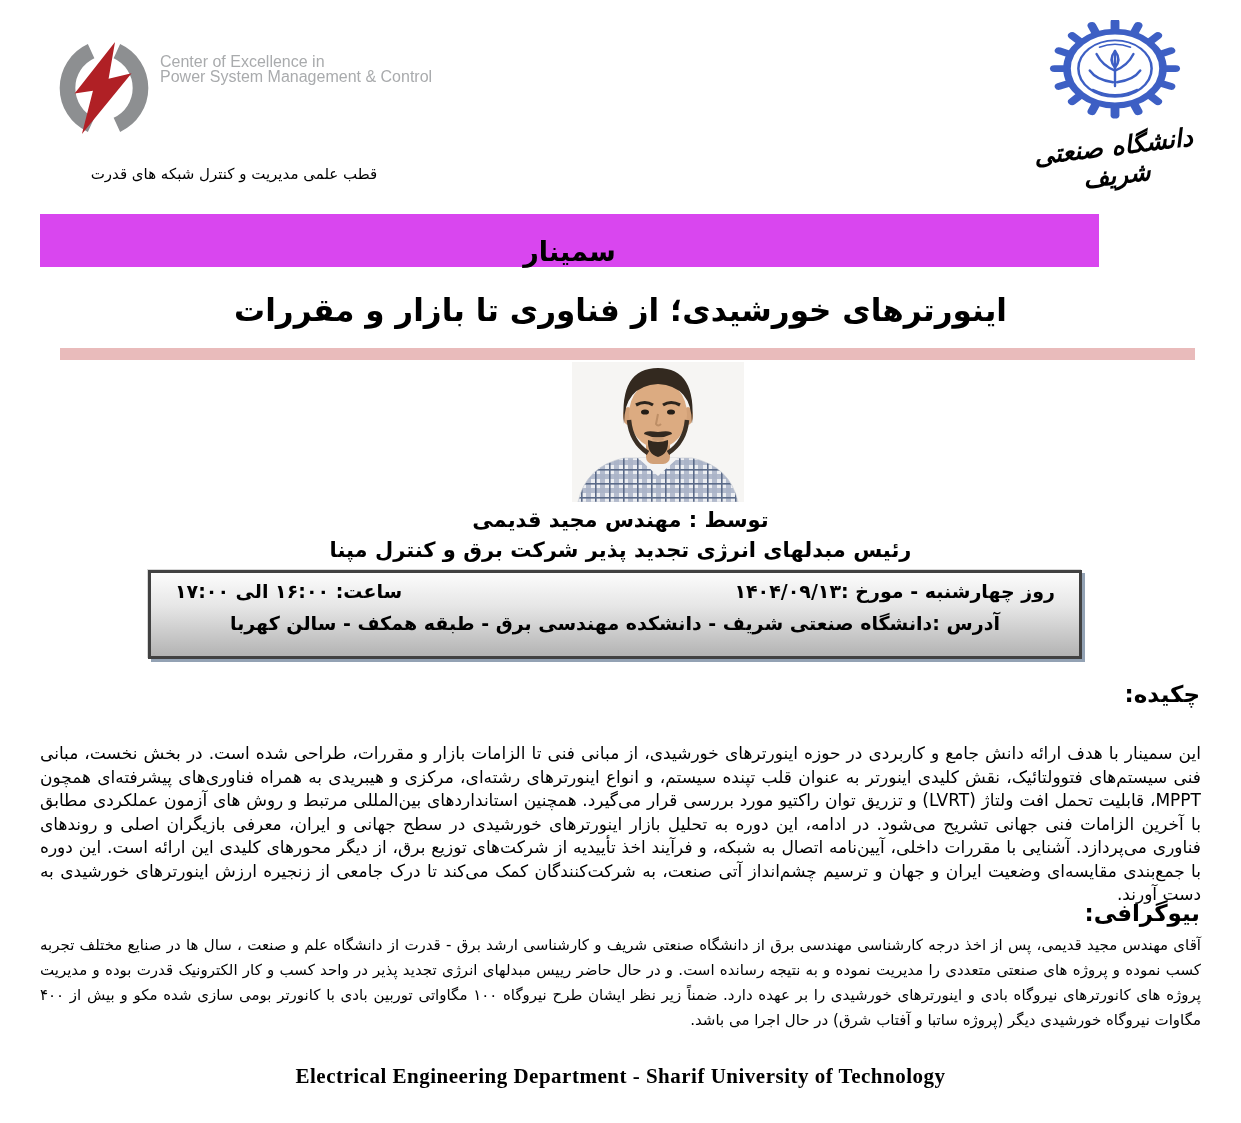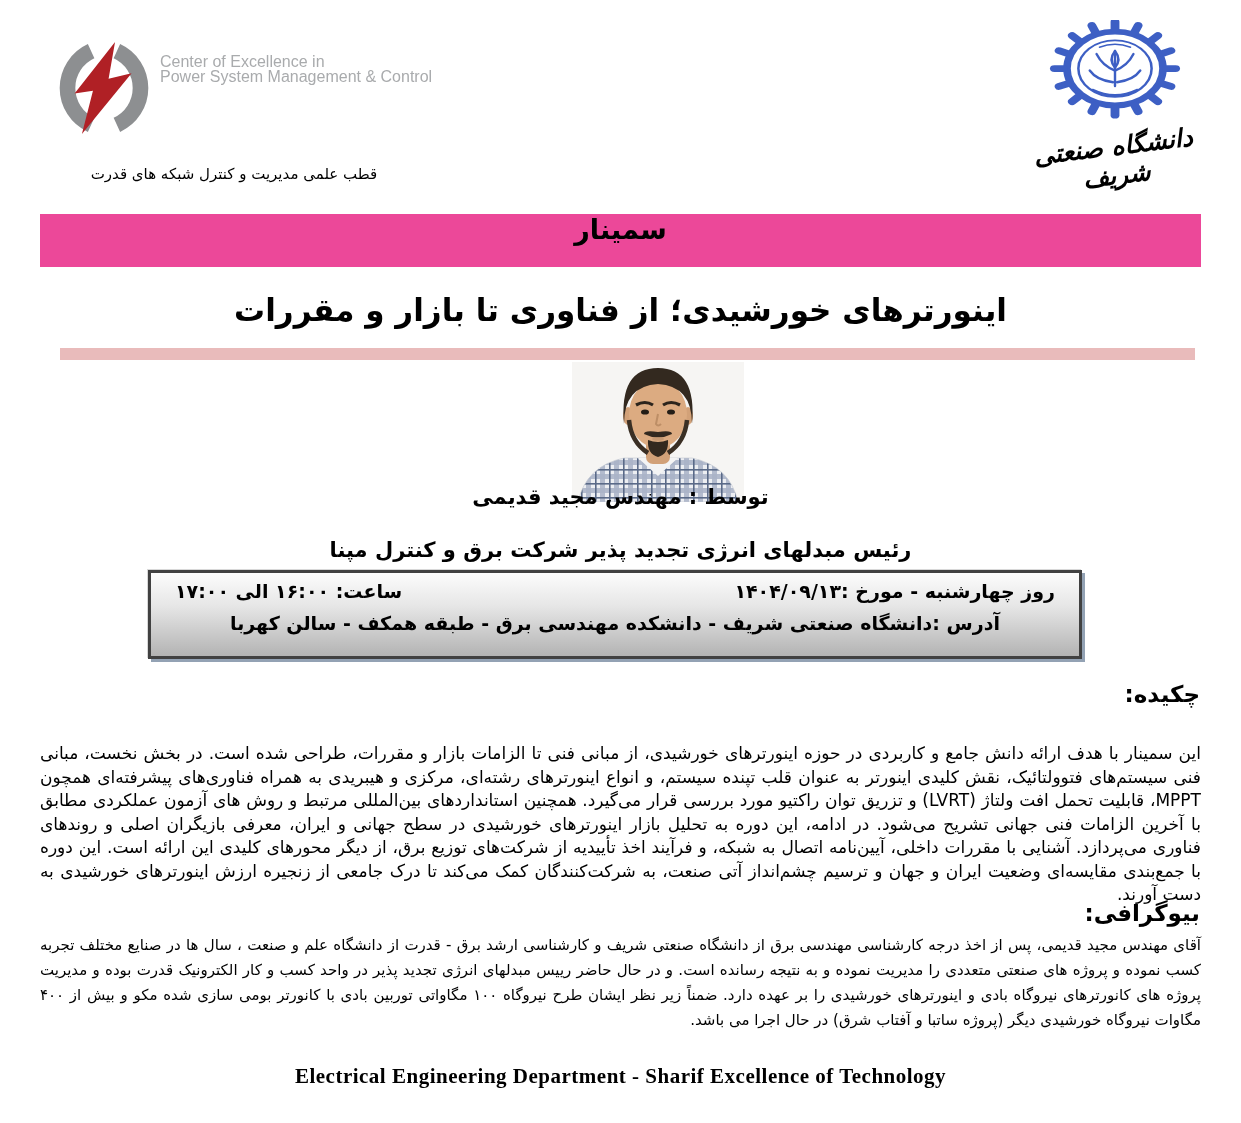--- a/index.html
+++ b/index.html
@@ -17,29 +17,29 @@
   .cepsmc-line{font-size:16px;color:#a9abad;line-height:15px;}
   .cepsmc-caption{position:absolute;left:66px;top:165px;width:336px;text-align:center;
     font-weight:normal;font-size:15px;}
 
   .sharif-block{position:absolute;left:1026px;top:20px;width:178px;text-align:center;}
   .sharif-emblem{width:150px;height:102px;}
   .sharif-calligraphy{margin-top:6px;font-size:25px;font-weight:bold;font-style:italic;
     transform:rotate(-7deg);direction:rtl;}
 
   
-  .banner{position:absolute;left:40px;top:214px;width:1161px;height:53px;background:#ec4899;
-    display:flex;align-items:flex-start;justify-content:center;font-size:27px;font-weight:bold;}
+  .banner{position:absolute;left:40px;top:214px;width:1059px;height:53px;background:#d946ef;
+    display:flex;align-items:flex-end;justify-content:center;font-size:27px;font-weight:bold;}
   .title{position:absolute;left:0;top:292px;width:100%;text-align:center;
     font-size:31px;font-weight:bold;}
   .divider{position:absolute;left:60px;top:348px;width:1135px;height:12px;background:#e9bbbb;}
 
   
   .photo{position:absolute;left:572px;top:362px;width:172px;height:140px;}
-  .byline{position:absolute;left:0;top:485px;width:100%;text-align:center;
+  .byline{position:absolute;left:0;top:508px;width:100%;text-align:center;
     font-size:21px;font-weight:bold;}
   .roleline{position:absolute;left:0;top:538px;width:100%;text-align:center;
     font-size:21px;font-weight:bold;}
 
   
   .infobox{position:absolute;left:148px;top:570px;width:934px;height:89px;box-sizing:border-box;
     border:3px solid #414141;background:linear-gradient(180deg,#fcfcfc 0%,#e6e6e6 40%,#b3b3b3 100%);
     box-shadow:3px 3px 0 #93a2b4,-1px -1px 0 #d8d8d8;
     padding:7px 24px 0 24px;font-weight:bold;font-size:19px;}
   .infobox-row1{display:flex;justify-content:space-between;}
@@ -160,15 +160,15 @@
     </div>
     <div class="infobox-row2">آدرس :دانشگاه صنعتی شریف - دانشکده مهندسی برق - طبقه همکف - سالن کهربا</div>
   </div>
 
   <div class="section-heading abstract-heading rtl">چکیده:</div>
   <div class="abstract-body rtl">این سمینار با هدف ارائه دانش جامع و کاربردی در حوزه اینورترهای خورشیدی، از مبانی فنی تا الزامات بازار و مقررات، طراحی شده است. در بخش نخست، مبانی فنی سیستم‌های فتوولتائیک، نقش کلیدی اینورتر به عنوان قلب تپنده سیستم، و انواع اینورترهای رشته‌ای، مرکزی و هیبریدی به همراه فناوری‌های پیشرفته‌ای همچون MPPT، قابلیت تحمل افت ولتاژ (LVRT) و تزریق توان راکتیو مورد بررسی قرار می‌گیرد. همچنین استانداردهای بین‌المللی مرتبط و روش های آزمون عملکردی مطابق با آخرین الزامات فنی جهانی تشریح می‌شود. در ادامه، این دوره به تحلیل بازار اینورترهای خورشیدی در سطح جهانی و ایران، معرفی بازیگران اصلی و روندهای فناوری می‌پردازد. آشنایی با مقررات داخلی، آیین‌نامه اتصال به شبکه، و فرآیند اخذ تأییدیه از شرکت‌های توزیع برق، از دیگر محورهای کلیدی این ارائه است. این دوره با جمع‌بندی مقایسه‌ای وضعیت ایران و جهان و ترسیم چشم‌انداز آتی صنعت، به شرکت‌کنندگان کمک می‌کند تا درک جامعی از زنجیره ارزش اینورترهای خورشیدی به دست آورند.</div>
 
   <div class="section-heading bio-heading rtl">بیوگرافی:</div>
   <div class="bio-body rtl">آقای مهندس مجید قدیمی، پس از اخذ درجه کارشناسی مهندسی برق از دانشگاه صنعتی شریف و کارشناسی ارشد برق - قدرت از دانشگاه علم و صنعت ، سال ها در صنایع مختلف تجربه کسب نموده و پروژه های صنعتی متعددی را مدیریت نموده و به نتیجه رسانده است. و در حال حاضر رییس مبدلهای انرژی تجدید پذیر در واحد کسب و کار الکترونیک قدرت بوده و مدیریت پروژه های کانورترهای نیروگاه بادی و اینورترهای خورشیدی را بر عهده دارد. ضمناً زیر نظر ایشان طرح نیروگاه ۱۰۰ مگاواتی توربین بادی با کانورتر بومی سازی شده مکو و بیش از ۴۰۰ مگاوات نیروگاه خورشیدی دیگر (پروژه ساتبا و آفتاب شرق) در حال اجرا می باشد.</div>
 
-  <div class="footer">Electrical Engineering Department - Sharif Excellence of Technology</div>
+  <div class="footer">Electrical Engineering Department - Sharif University of Technology</div>
 
 </div>
 
 </body></html>

